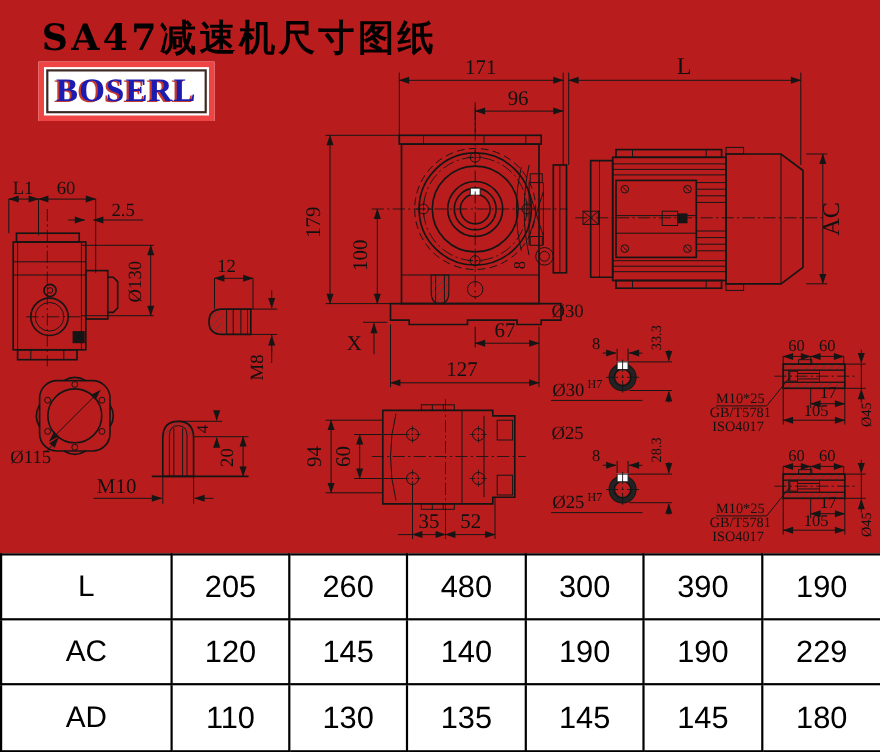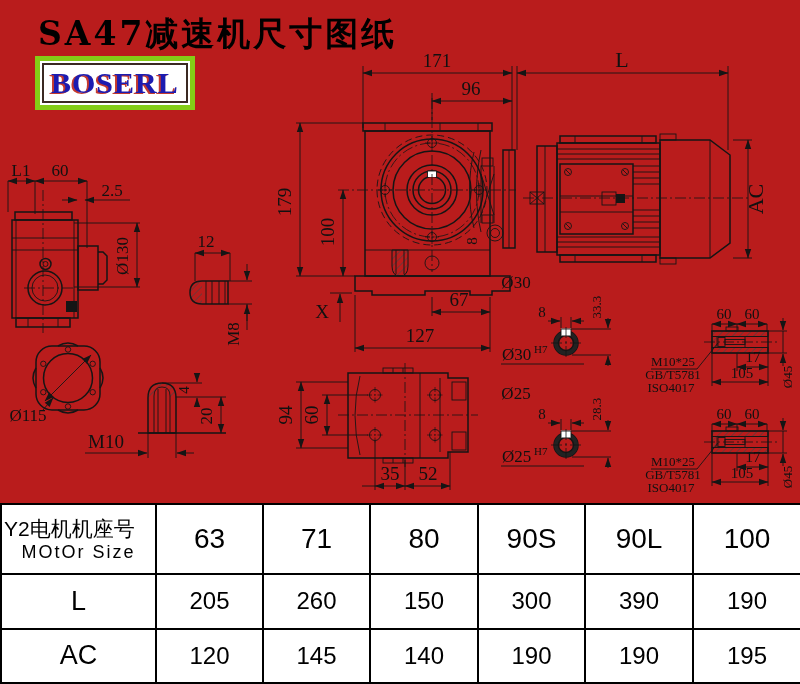--- a/index.html
+++ b/index.html
@@ -1,36 +1,36 @@
 <!DOCTYPE html>
 <html><head>
 <meta charset="utf-8">
 <style>
   html,body{margin:0;padding:0;background:#fff}
   #canvas{position:relative;width:800px;height:684px;background:#b91c1c;overflow:hidden;font-family:"Liberation Sans",sans-serif}
   .title{position:absolute;left:38px;top:12px;font-family:"DejaVu Serif",serif;font-weight:bold;font-size:33px;color:#000;letter-spacing:3px;white-space:nowrap}
-  .logo{position:absolute;left:35px;top:56px;border:5px solid #84cc16;background:#fff;padding:2px}
+  .logo{position:absolute;left:35px;top:56px;border:5px solid #ef4444;background:#fff;padding:2px}
   .logo-inner{border:2px solid #3b2922;padding:0 7px;font-family:"Liberation Serif",serif;font-weight:bold;font-size:30px;line-height:36px;color:#1c1cb0;text-shadow:-2px 1px 0 #c43a2f;letter-spacing:1px}
   svg{position:absolute;left:0;top:0}
   .ol{fill:none;stroke:#151515;stroke-width:1.5}
   .tl{fill:none;stroke:#151515;stroke-width:0.9}
   .dim{fill:none;stroke:#151515;stroke-width:0.9}
   .cl{fill:none;stroke:#151515;stroke-width:0.8;stroke-dasharray:11 3 2 3}
   .dash{fill:none;stroke:#151515;stroke-width:0.9;stroke-dasharray:7 4}
   .clt{fill:none;stroke:#151515;stroke-width:0.7;stroke-dasharray:5 2 1.5 2}
   text{fill:#111;font-family:"Liberation Serif",serif;text-anchor:middle}
   .dt{font-size:19px}.dt2{font-size:17px}.dts{font-size:15px}.dtx{font-size:13px}.sup{font-size:11px}.big{font-size:22px}
   .st{text-anchor:start}
   .dim-table{position:absolute;left:0;top:503px;width:800px;height:181px;border-collapse:collapse;table-layout:fixed;background:#fff}
   .dim-table td{border:2px solid #000;text-align:center;vertical-align:middle;padding:0;color:#000}
   .hd-cn{font-size:21px;text-align:left;padding-left:2px;line-height:25px;letter-spacing:0px;white-space:nowrap}
   .hd-en{font-size:18px;text-align:center;letter-spacing:2px;line-height:22px;white-space:nowrap}
   .col-h{font-size:28px}
   .row-l{font-size:27px}
-  .val{font-size:24px}
+  .val{font-size:28px}
 </style>
 </head>
 <body>
 
 <div id="canvas">
   <div class="title">SA47减速机尺寸图纸</div>
   <div class="logo">
     <div class="logo-inner"><span>BOSERL</span></div>
   </div>
 
@@ -401,45 +401,42 @@
     <colgroup>
       <col style="width:155px">
         <col style="width:107px">
         <col style="width:107px">
         <col style="width:108px">
       <col style="width:107px">
         <col style="width:108px">
         <col style="width:108px">
     </colgroup>
     <tbody>
-        <tr style="height:54px">
-      <td>
-        <div class="hd-cn">Y2电机机座号</div>
-        <div class="hd-en">MOtOr Size</div>
-      </td>
-      <td class="col-h">63</td>
-      <td class="col-h">71</td>
-      <td class="col-h">80</td>
-      <td class="col-h">90S</td>
-      <td class="col-h">90L</td>
-      <td class="col-h">100</td>
-    </tr>
     <tr style="height:42px">
       <td class="row-l">L</td>
       <td class="val">205</td>
       <td class="val">260</td>
-      <td class="val">150</td>
+      <td class="val">480</td>
       <td class="val">300</td>
       <td class="val">390</td>
       <td class="val">190</td>
     </tr>
     <tr style="height:42px">
       <td class="row-l">AC</td>
       <td class="val">120</td>
       <td class="val">145</td>
       <td class="val">140</td>
       <td class="val">190</td>
       <td class="val">190</td>
-      <td class="val">195</td>
+      <td class="val">229</td>
+    </tr>
+    <tr style="height:43px">
+      <td class="row-l">AD</td>
+      <td class="val">110</td>
+      <td class="val">130</td>
+      <td class="val">135</td>
+      <td class="val">145</td>
+      <td class="val">145</td>
+      <td class="val">180</td>
     </tr>
   </tbody>
     </table>
 </div>
 
 </body></html>

